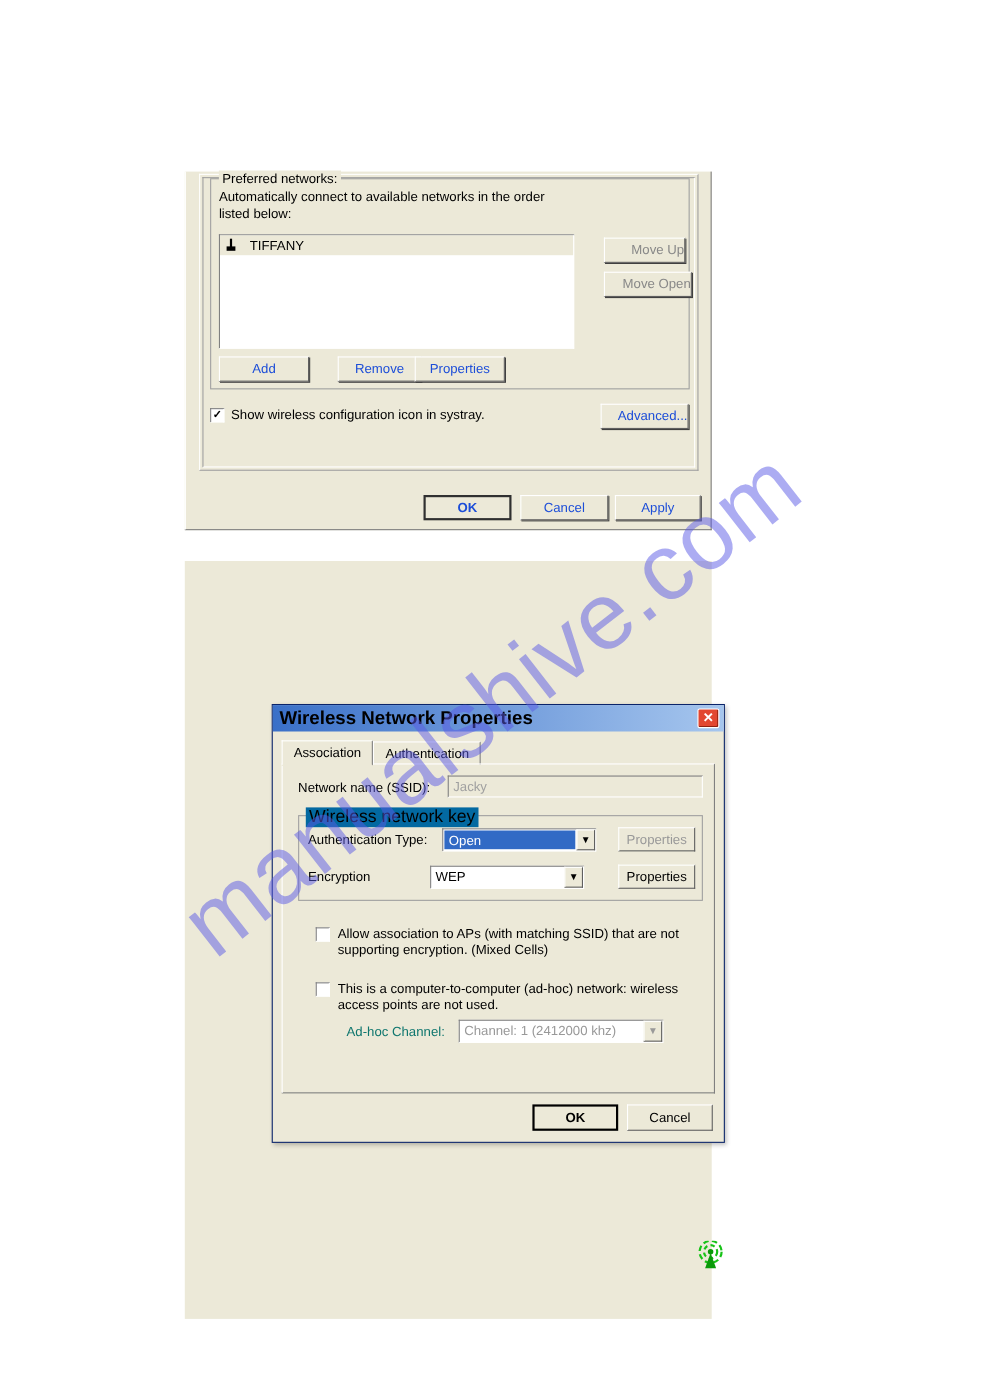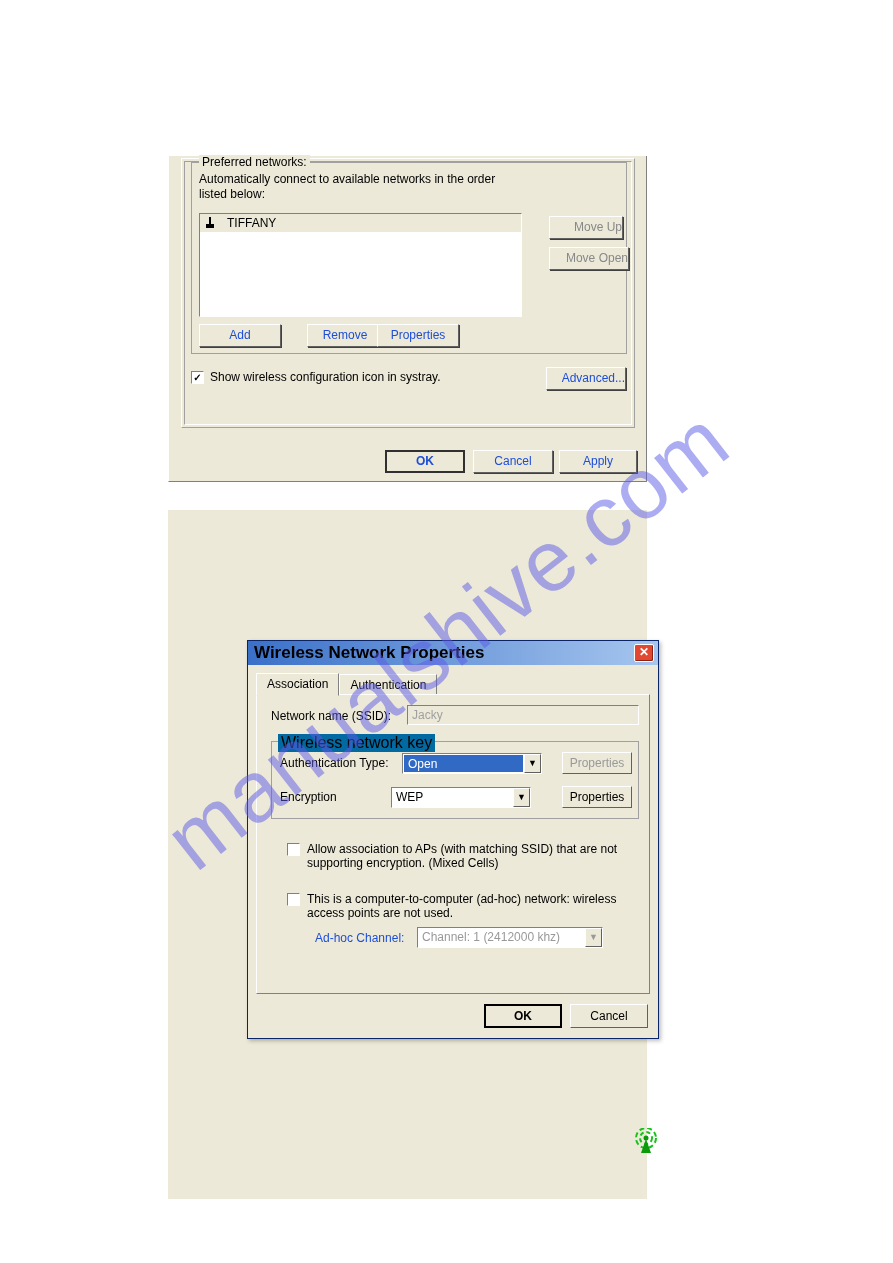--- a/index.html
+++ b/index.html
@@ -461,21 +461,21 @@
       </div>
       <div class="btn2" style="left:290px; top:44px; width:70px;">Properties</div>
     </div>
 
     <div class="chk2" style="left:30px; top:148px;"></div>
     <div class="lbl" style="left:50px; top:147px; width:320px; line-height:14px;">Allow association to APs (with matching SSID) that are not supporting encryption. (Mixed Cells)</div>
 
     <div class="chk2" style="left:30px; top:198px;"></div>
     <div class="lbl" style="left:50px; top:197px; width:330px; line-height:14px;">This is a computer-to-computer (ad-hoc) network: wireless access points are not used.</div>
 
-    <div class="lbl" style="left:58px; top:236px; color:#1d4ed8;">Ad-hoc Channel:</div>
+    <div class="lbl" style="left:58px; top:236px; color:#0f766e;">Ad-hoc Channel:</div>
     <div class="combobox" style="left:160px; top:232px; width:186px;">
       <div class="val" style="color:#999;">Channel:  1 (2412000 khz)</div>
       <div class="arrow" style="color:#999;">▼</div>
     </div>
   </div>
 
   <div class="dialog-footer-ok">OK</div>
   <div class="btn2 dialog-footer-cancel" style="height:24px; line-height:22px;">Cancel</div>
 </div>
 

